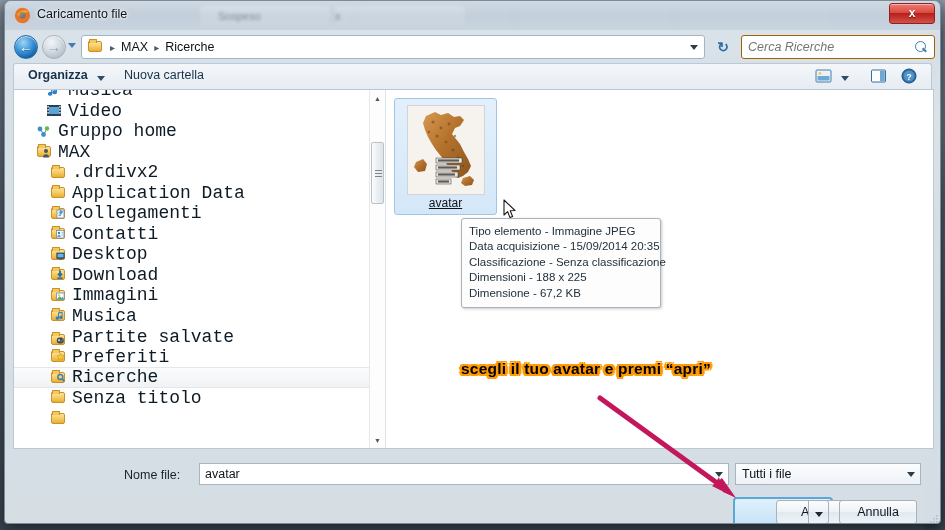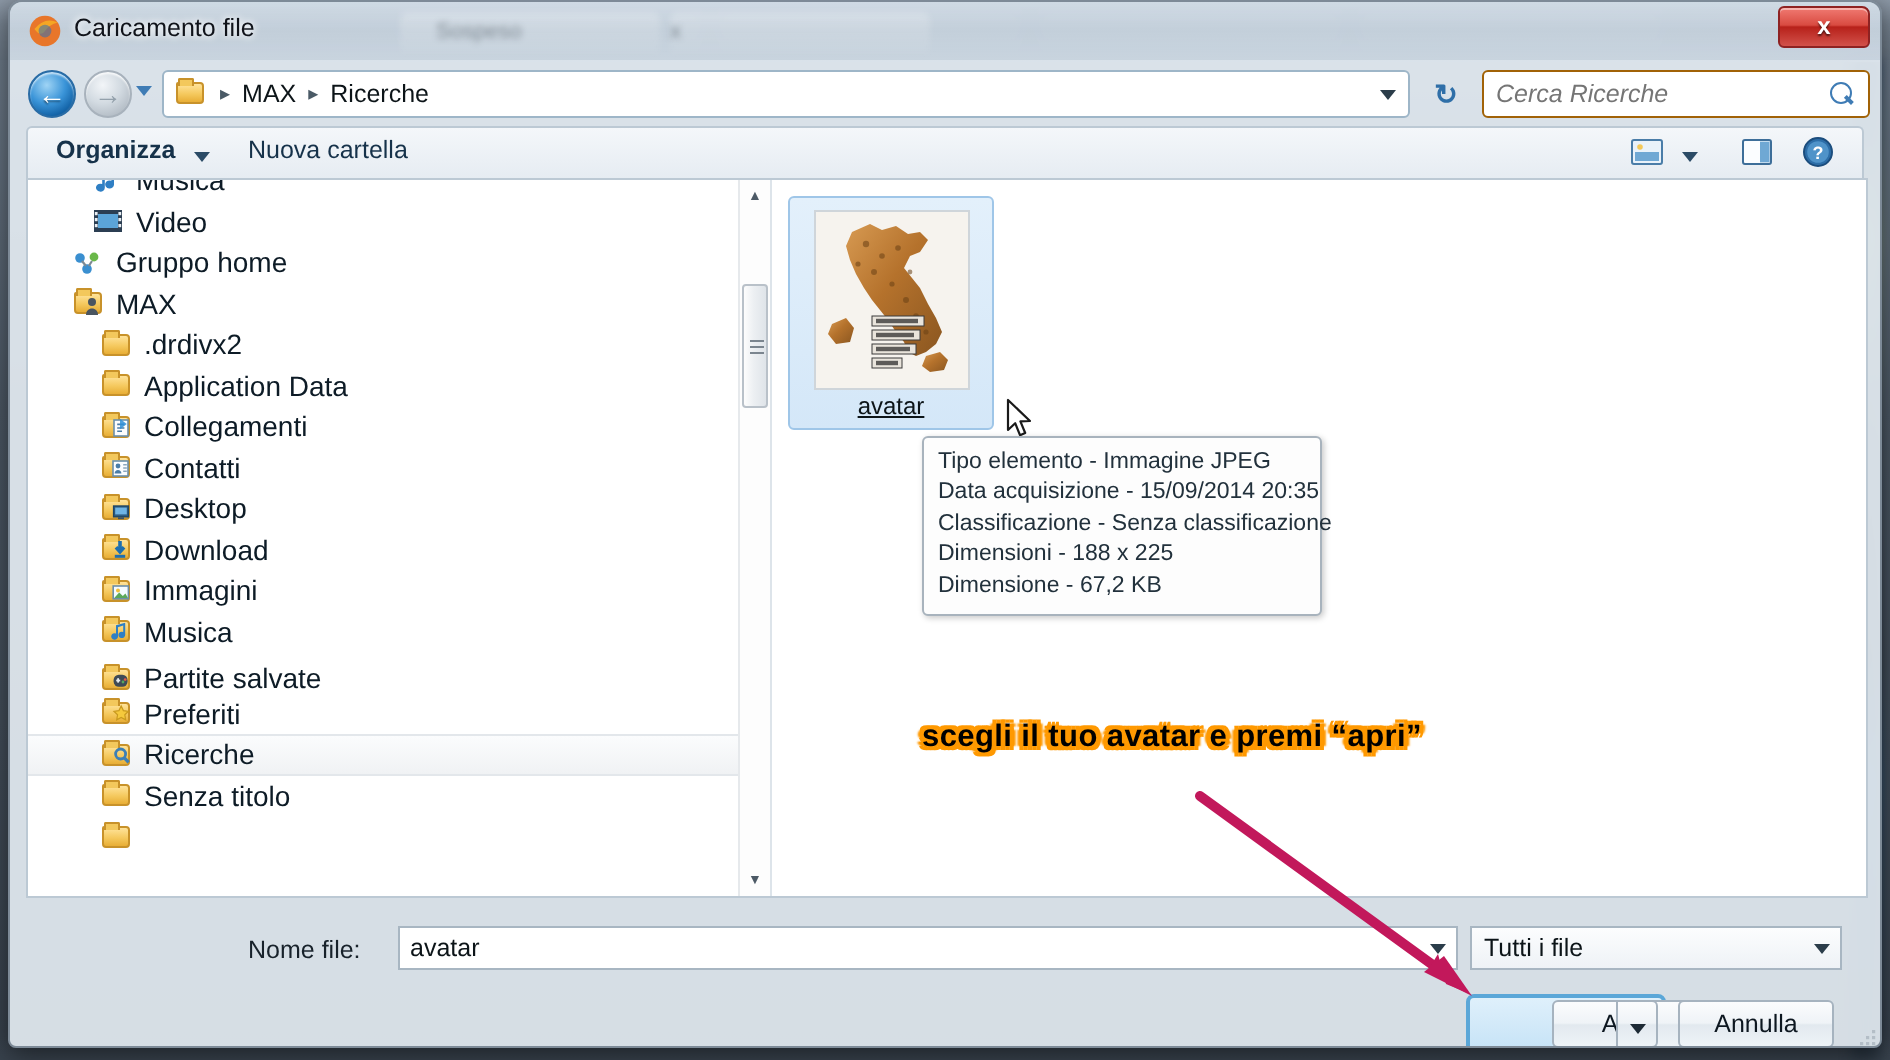--- a/index.html
+++ b/index.html
@@ -155,22 +155,22 @@
   .panes {
     position:absolute; left:8px; top:88px; width:921px; height:360px;
     border:1px solid #bcc9d4; background:#fff; display:flex; overflow:hidden;
   }
   .tree {
     width:372px; background:#fff; position:relative; overflow:hidden;
     border-right:1px solid #dde4ea;
   }
   .tree-scroll { position:absolute; left:0; top:-10px; width:356px; }
   .tree-row {
-    height:20.5px; display:flex; align-items:center; font-size:14px; color:#0d1b26;
-    cursor:pointer; padding-left:0px; white-space:nowrap;
+    height:20.5px; display:flex; align-items:center; font-size:18px; color:#0d1b26;
+    cursor:pointer; padding-left:0px; white-space:nowrap;font-family:Liberation Mono, monospace;
   }
   .tree-row.sel {
     background: linear-gradient(180deg,#fbfcfd 0%, #f0f2f4 100%);
     border-top:1px solid #e3e7eb; border-bottom:1px solid #e3e7eb;
   }
   .t-ico { width:16px; height:15px; margin-right:6px; position:relative; flex:none; }
 
   
   .folder {
     position:absolute; left:1px; top:2px; width:14px; height:11px;

